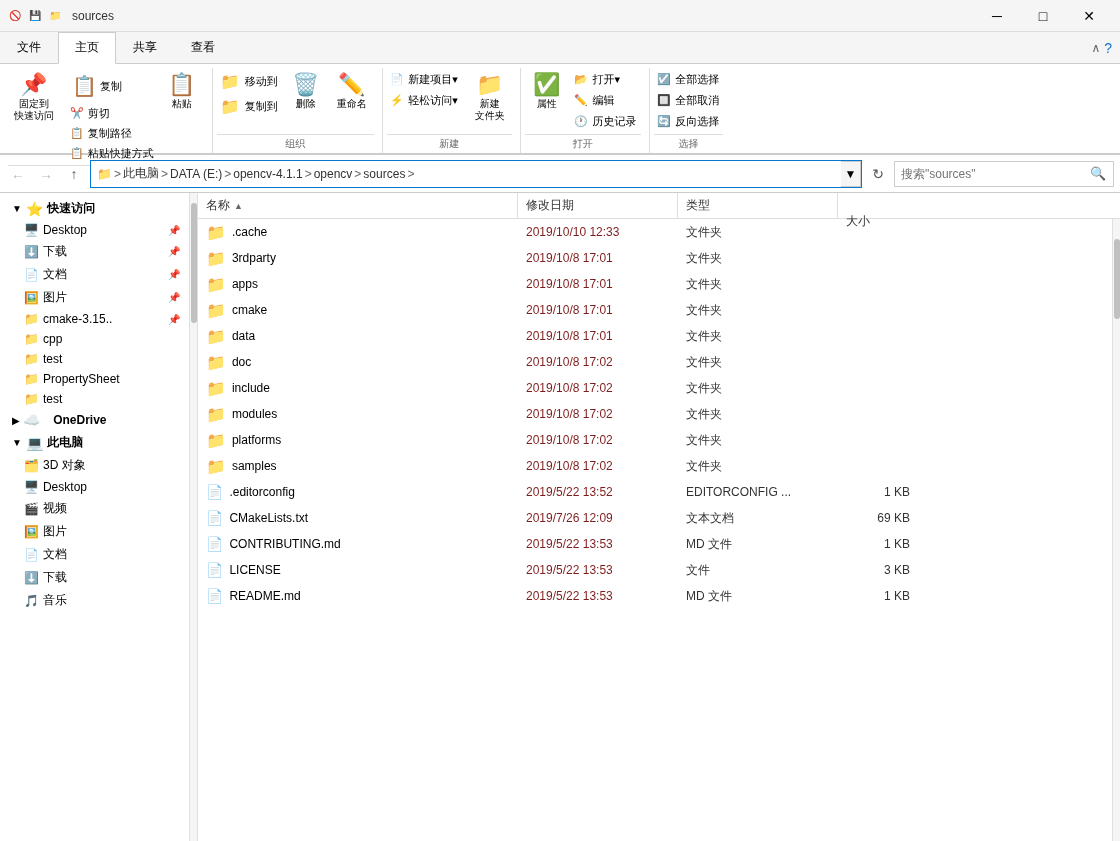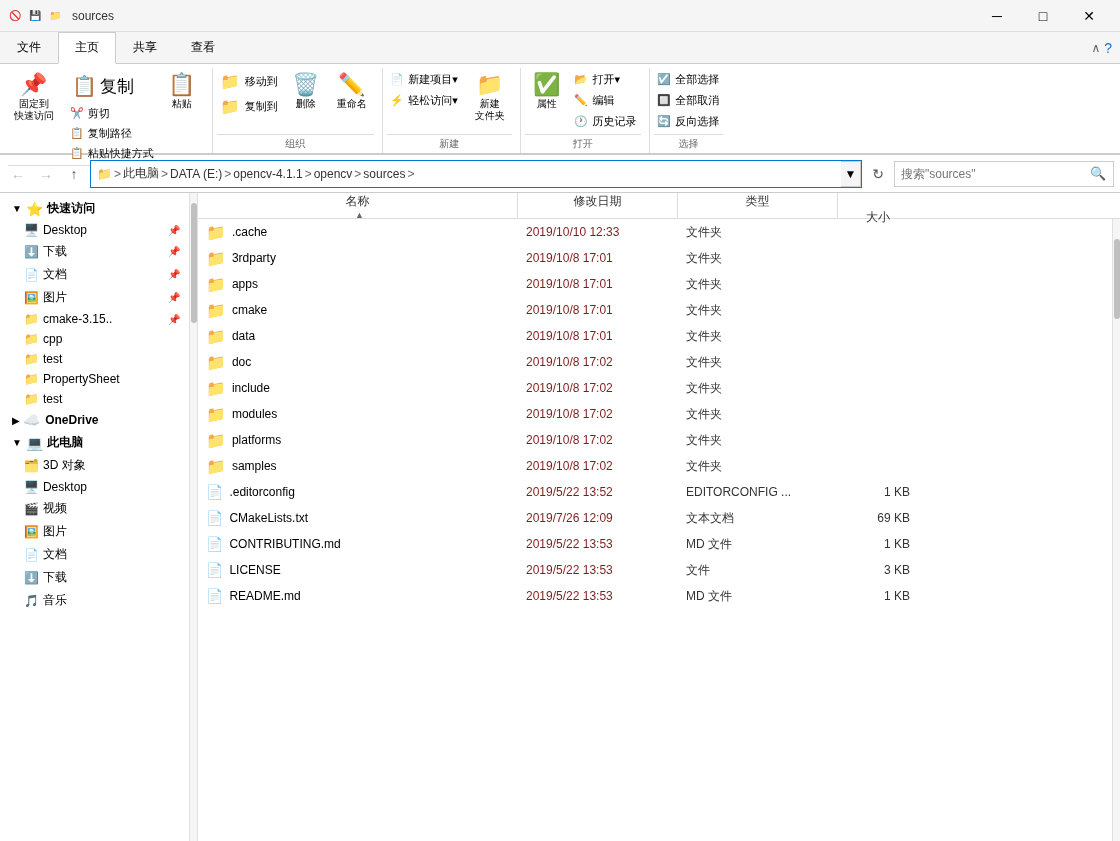--- a/index.html
+++ b/index.html
@@ -45,21 +45,21 @@
     .main-layout { display: flex; height: calc(841px - 32px - 90px - 38px - 24px); }
 
     
     .sidebar { width: 190px; background: white; border-right: 1px solid #e0e0e0; overflow-y: auto; padding: 4px 0; }
     .sidebar-item { display: flex; align-items: center; padding: 3px 8px 3px 12px; cursor: pointer; gap: 4px; font-size: 12px; white-space: nowrap; overflow: hidden; }
     .sidebar-item .item-label { flex: 1; overflow: hidden; text-overflow: ellipsis; }
     .sidebar-item .pin-icon { font-size: 10px; color: #999; flex-shrink: 0; }
 
     
     .file-area { flex: 1; background: white; display: flex; flex-direction: column; overflow: hidden; }
-    .file-header-col { display: flex; align-items: center; padding: 0 8px; font-size: 12px; color: #333; cursor: pointer; border-right: 1px solid #ddd; height: 100%; flex-direction: column; }
+    .file-header-col { display: flex; align-items: center; padding: 0 8px; font-size: 12px; color: #333; cursor: pointer; border-right: 1px solid #ddd; height: 100%; }
     .col-name { width: 320px; }
     .col-date { width: 160px; }
     .col-type { width: 160px; }
     .col-size { width: 80px; }
     .file-list { flex: 1; overflow-y: auto; }
     .file-row { display: flex; align-items: center; padding: 1px 0; height: 26px; cursor: pointer; }
     .file-cell { display: flex; align-items: center; padding: 0 8px; font-size: 12px; height: 100%; overflow: hidden; text-overflow: ellipsis; white-space: nowrap; }
     .file-cell.name-cell { width: 320px; gap: 6px; }
     .file-cell.date-cell { width: 160px; color: #7f1d1d; }
     .file-cell.type-cell { width: 160px; color: #333; }
@@ -117,21 +117,21 @@
 
     <div class="ribbon-group">
       <div class="ribbon-group-content">
         <div class="ribbon-btn-large">
           <div class="icon" style="font-size:22px;">📌</div>
           <div class="label">固定到<br>快速访问</div>
         </div>
         <div style="display:flex; flex-direction:column; gap:2px; margin-left: 4px;">
           <div class="ribbon-btn-large" style="flex-direction:row; align-items:center;">
             <span style="font-size:20px;">📋</span>
-            <span style="font-size:17px; margin-left:3px;">复制</span>
+            <span style="font-size:11px; margin-left:3px;">复制</span>
           </div>
           <div style="display:flex; flex-direction:column; gap:1px;">
             <div class="ribbon-btn-small">
               <span>✂️</span>
               <span>剪切</span>
             </div>
             <div class="ribbon-btn-small">
               <span>📋</span>
               <span>复制路径</span>
             </div>
@@ -314,21 +314,21 @@
       <span class="item-label">PropertySheet</span>
     </div>
     <div class="sidebar-item" style="padding-left: 24px;">
       <span style="color:#e8a000;">📁</span>
       <span class="item-label">test</span>
     </div>
 
     <div class="sidebar-item">
       <span style="font-size:10px;">▶</span>
       <span class="cloud-icon">☁️</span>
-      <span style="font-weight:bold;">OneDrive</span>
+      <span style="font-weight:bold;margin-left:8px;">OneDrive</span>
     </div>
 
     <div class="sidebar-item">
       <span style="font-size:10px;">▼</span>
       <span class="computer-icon">💻</span>
       <span style="font-weight:bold;">此电脑</span>
     </div>
     <div class="sidebar-item" style="padding-left: 24px;">
       <span>🗂️</span>
       <span class="item-label">3D 对象</span>

